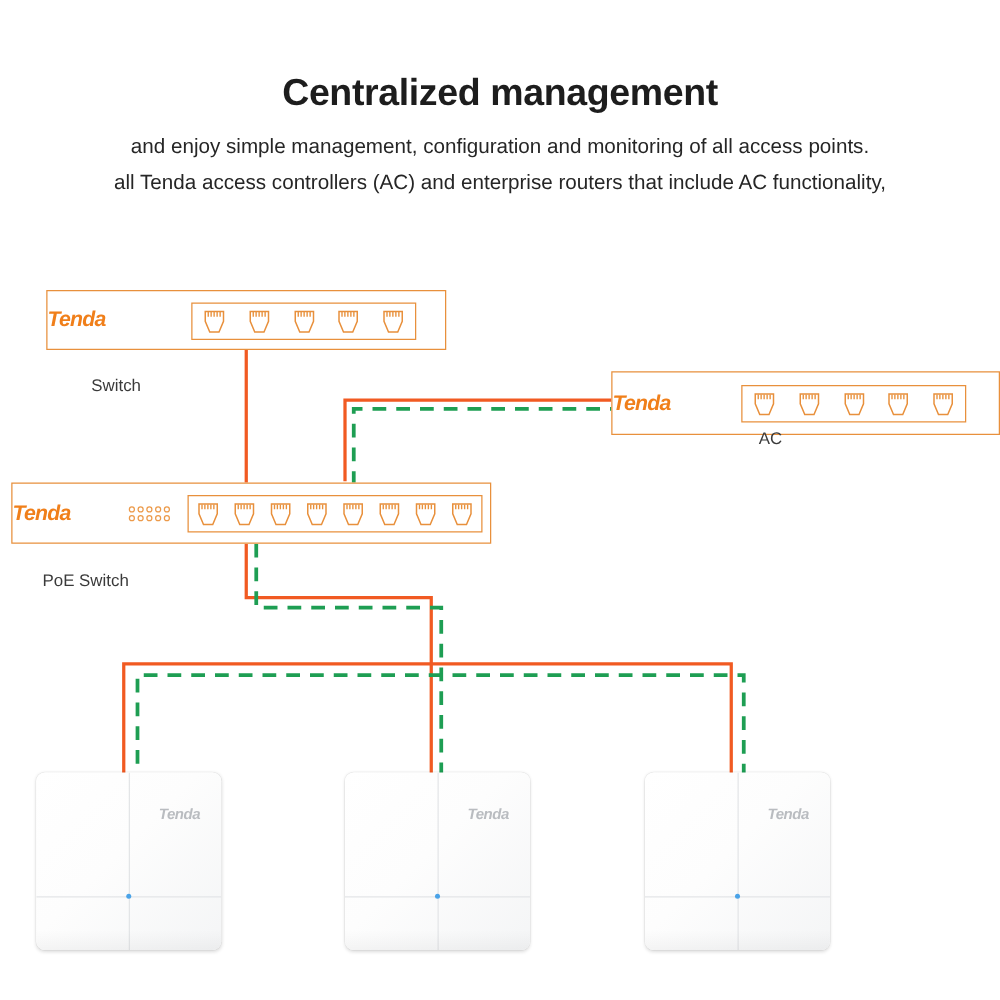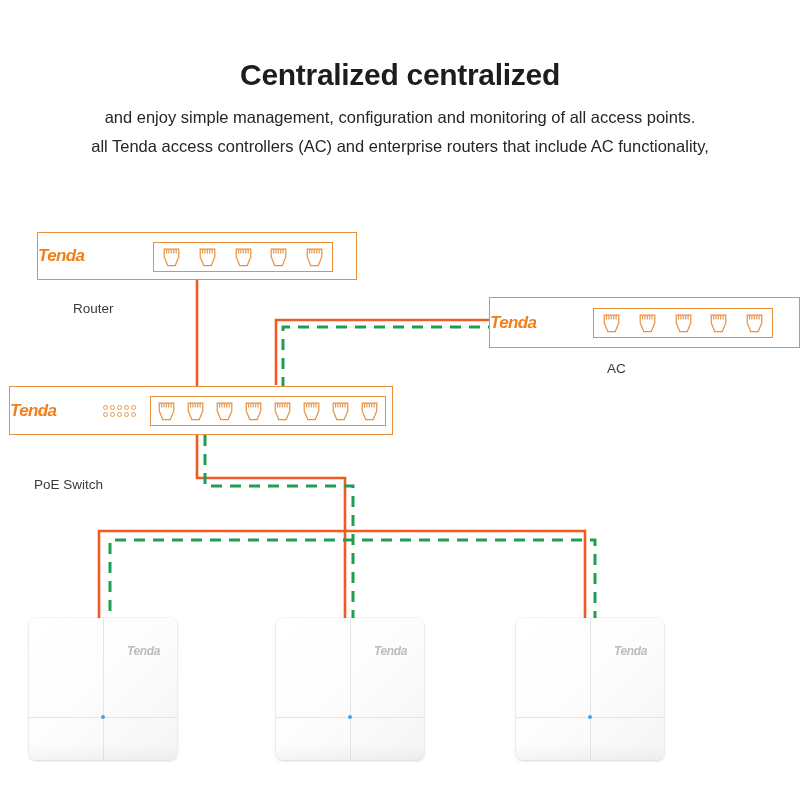--- a/index.html
+++ b/index.html
@@ -178,21 +178,21 @@
     position: absolute;
     left: 0; bottom: 0;
     width: 100%; height: 16px;
     background: linear-gradient(to top, rgba(0,0,0,0.035), rgba(0,0,0,0));
   }
 </style>
 </head>
 <body>
 
 <div class="header">
-  <h1 class="page-title">Centralized centralized</h1>
+  <h1 class="page-title">Centralized management</h1>
   <div class="subtitle">
     <span class="sline">and enjoy simple management, configuration and monitoring of all access points.</span>
     <span class="sline">all Tenda access controllers (AC) and enterprise routers that include AC functionality,</span>
   </div>
 </div>
 
 <div class="diagram">
 
   <svg class="wire-layer" viewBox="0 0 800 800" width="800" height="800">
     <g fill="none" stroke-linecap="butt">
@@ -241,21 +241,21 @@
           </svg>
         </span>
       <span class="rj45">
           <svg class="body" viewBox="0 0 17 19">
             <path d="M1.2 1.2 H15.8 V9 L12.2 17.6 H4.8 L1.2 9 Z" fill="none" stroke="#E8903C" stroke-width="1.2"></path>
             <path d="M3.6 1.6 V5.4 M5.9 1.6 V5.4 M8.3 1.6 V5.4 M10.7 1.6 V5.4 M13.1 1.6 V5.4" stroke="#E8903C" stroke-width="1.1"></path>
           </svg>
         </span>
     </div>
   </div>
-  <span class="device-label" style="left:73px; top:301px;">Router</span>
+  <span class="device-label" style="left:73px; top:301px;">Switch</span>
 
   <div class="device" style="left:489px; top:297px; width:311px; height:51px;">
     <span class="brand">Tenda</span>
     <div class="port-bank" style="position:absolute; left:103px; top:10px; width:180px; height:30px; padding:0 9px;">
       <span class="rj45">
           <svg class="body" viewBox="0 0 17 19">
             <path d="M1.2 1.2 H15.8 V9 L12.2 17.6 H4.8 L1.2 9 Z" fill="none" stroke="#E8903C" stroke-width="1.2"></path>
             <path d="M3.6 1.6 V5.4 M5.9 1.6 V5.4 M8.3 1.6 V5.4 M10.7 1.6 V5.4 M13.1 1.6 V5.4" stroke="#E8903C" stroke-width="1.1"></path>
           </svg>
         </span>
@@ -278,21 +278,21 @@
           </svg>
         </span>
       <span class="rj45">
           <svg class="body" viewBox="0 0 17 19">
             <path d="M1.2 1.2 H15.8 V9 L12.2 17.6 H4.8 L1.2 9 Z" fill="none" stroke="#E8903C" stroke-width="1.2"></path>
             <path d="M3.6 1.6 V5.4 M5.9 1.6 V5.4 M8.3 1.6 V5.4 M10.7 1.6 V5.4 M13.1 1.6 V5.4" stroke="#E8903C" stroke-width="1.1"></path>
           </svg>
         </span>
     </div>
   </div>
-  <span class="device-label" style="left:607px; top:361px;">AC</span>
+  <span class="device-label" style="left:607px; top:343px;">AC</span>
 
   <div class="device" style="left:9px; top:386px; width:384px; height:49px;">
     <span class="brand">Tenda</span>
     <div class="led-grid" style="position:absolute; left:93px; top:18px;">
       <i></i>
         <i></i>
         <i></i>
         <i></i>
         <i></i>
       <i></i>
@@ -345,21 +345,21 @@
           </svg>
         </span>
       <span class="rj45">
           <svg class="body" viewBox="0 0 17 19">
             <path d="M1.2 1.2 H15.8 V9 L12.2 17.6 H4.8 L1.2 9 Z" fill="none" stroke="#E8903C" stroke-width="1.2"></path>
             <path d="M3.6 1.6 V5.4 M5.9 1.6 V5.4 M8.3 1.6 V5.4 M10.7 1.6 V5.4 M13.1 1.6 V5.4" stroke="#E8903C" stroke-width="1.1"></path>
           </svg>
         </span>
     </div>
   </div>
-  <span class="device-label" style="left:34px; top:457px;margin-top:20px;">PoE Switch</span>
+  <span class="device-label" style="left:34px; top:457px;">PoE Switch</span>
 
   <div class="ap" style="left:29px; top:618px;">
     <div class="seam-v"></div>
     <div class="seam-h"></div>
     <div class="led"></div>
     <span class="ap-brand">Tenda</span>
     <div class="shine"></div>
   </div>
 
   <div class="ap" style="left:276px; top:618px;">

